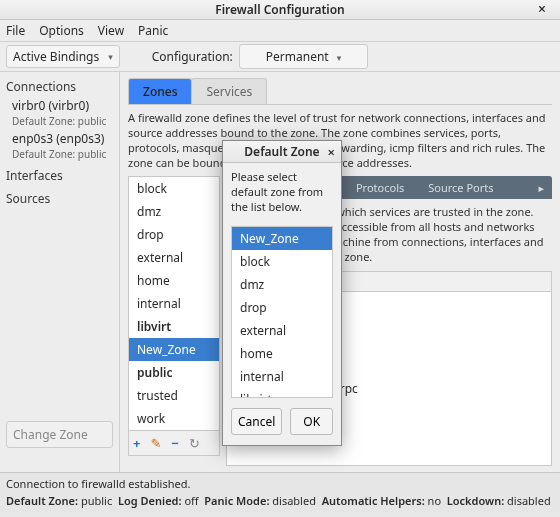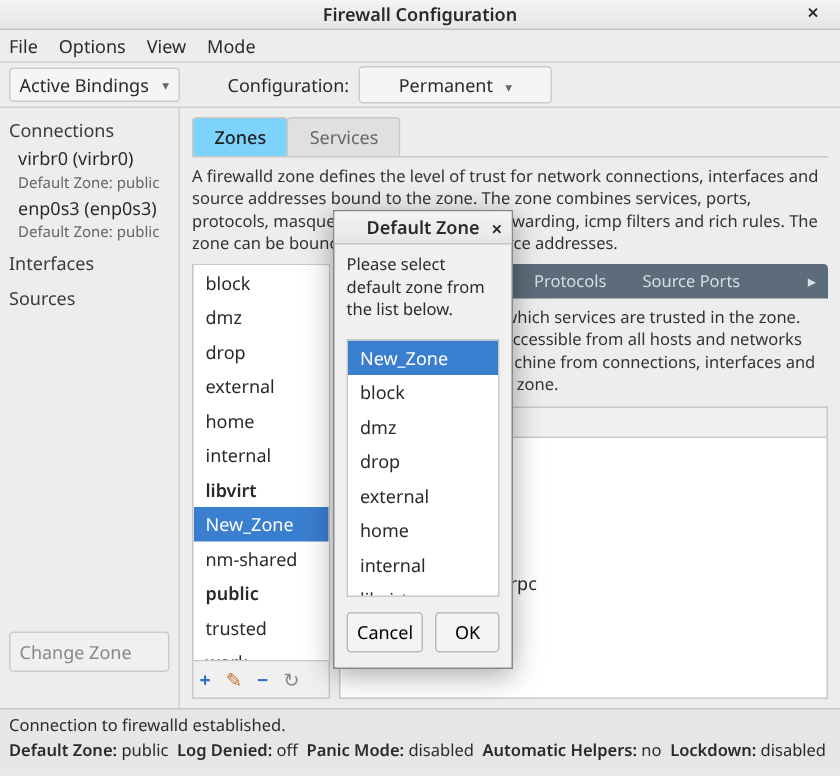--- a/index.html
+++ b/index.html
@@ -118,21 +118,21 @@
     padding: 4px 14px;
     background: #e0e0e0;
     border: 1px solid #c8c8c8;
     border-bottom: none;
     border-radius: 3px 3px 0 0;
     cursor: pointer;
     color: #666;
     margin-right: -1px;
   }
   .tab.active {
-    background: #7dd3fc;
+    background: #3b82f6;
     color: #222;
     font-weight: 500;
   }
   .zone-desc {
     font-size: 11px;
     color: #333;
     line-height: 1.35;
   }
   .zone-body {
     display: flex;
@@ -250,21 +250,21 @@
 
 <div class="titlebar">
   <span>Firewall Configuration</span>
   <span class="close">×</span>
 </div>
 
 <div class="menubar">
   <span>File</span>
   <span>Options</span>
   <span>View</span>
-  <span>Mode</span>
+  <span>Panic</span>
 </div>
 
 <div class="toolbar">
   <div class="expander chev">
     <span>Active Bindings</span>
   </div>
   <div style="width:20px"></div>
   <span>Configuration:</span>
   <div class="combo chev">
     <span>Permanent</span>
@@ -295,21 +295,20 @@
       <div style="display:flex;flex-direction:column">
         <div class="zone-list" id="zone-list">
             <div class="zi">block</div>
             <div class="zi">dmz</div>
             <div class="zi">drop</div>
             <div class="zi">external</div>
             <div class="zi">home</div>
             <div class="zi">internal</div>
             <div class="zi bold">libvirt</div>
             <div class="zi sel">New_Zone</div>
-            <div class="zi">nm-shared</div>
             <div class="zi bold">public</div>
             <div class="zi">trusted</div>
             <div class="zi">work</div>
           </div>
         <div class="zone-toolbar">
           <span style="color:#2a6fc9;font-weight:700">+</span>
           <span style="color:#c96a2a">✎</span>
           <span style="color:#2a6fc9;font-weight:700">−</span>
           <span style="color:#888">↻</span>
         </div>

